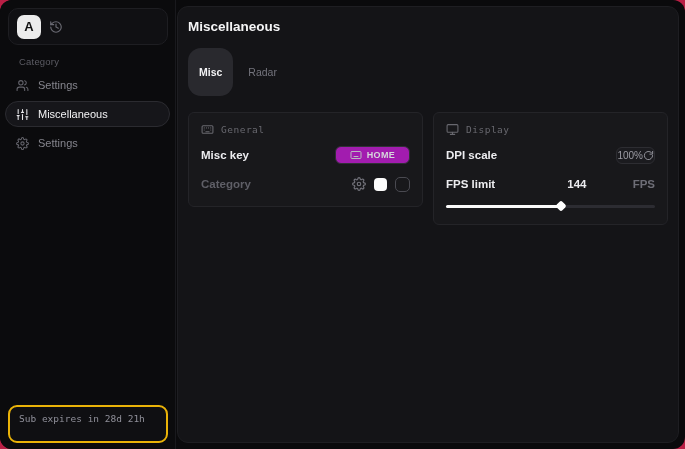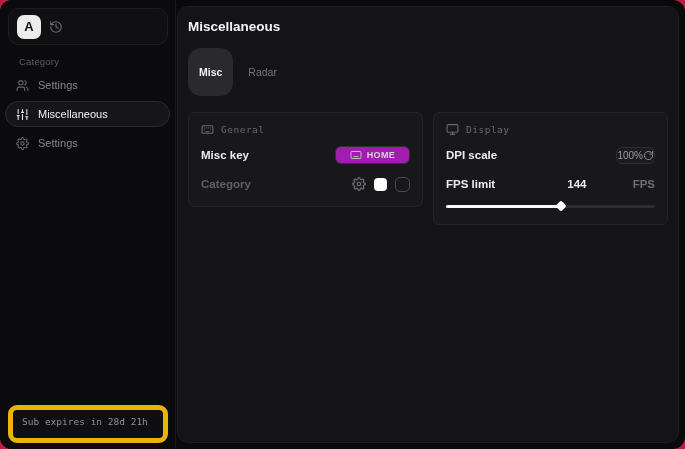--- a/index.html
+++ b/index.html
@@ -46,21 +46,21 @@
     padding:0 10px; border-radius:14px; border:1px solid transparent;
     color:#85858d; font-size:11px; cursor:pointer;
   }
   .sb-item .icn { display:flex; color:#63636b; }
   .sb-item.active {
     background:#16161a; border-color:#2b2b30; color:#f2f2f4;
   }
   .sb-item.active .icn { color:#e8e8ec; }
   .sb-footer {
     position:absolute; left:8px; bottom:6px; width:160px; height:38px;
-    background:#0f0f12; border:5px solid #eab308; border-radius:9px;
+    background:#0f0f12; border:2px solid #eab308; border-radius:9px;
     padding:5px 9px; line-height:1.4;
   }
   .sb-footer-l1 { font-family:"DejaVu Sans Mono", monospace; font-size:9.5px; color:#90909a; }
   .sb-footer-l2 { font-size:8.5px; color:#62626b; font-weight:bold; letter-spacing:.2px; }
   
   .main {
     position:absolute; left:177px; top:6px; right:6px; bottom:6px;
     background:#141417; border:1px solid #1e1e22; border-radius:11px;
     padding:12px 10px;
   }

